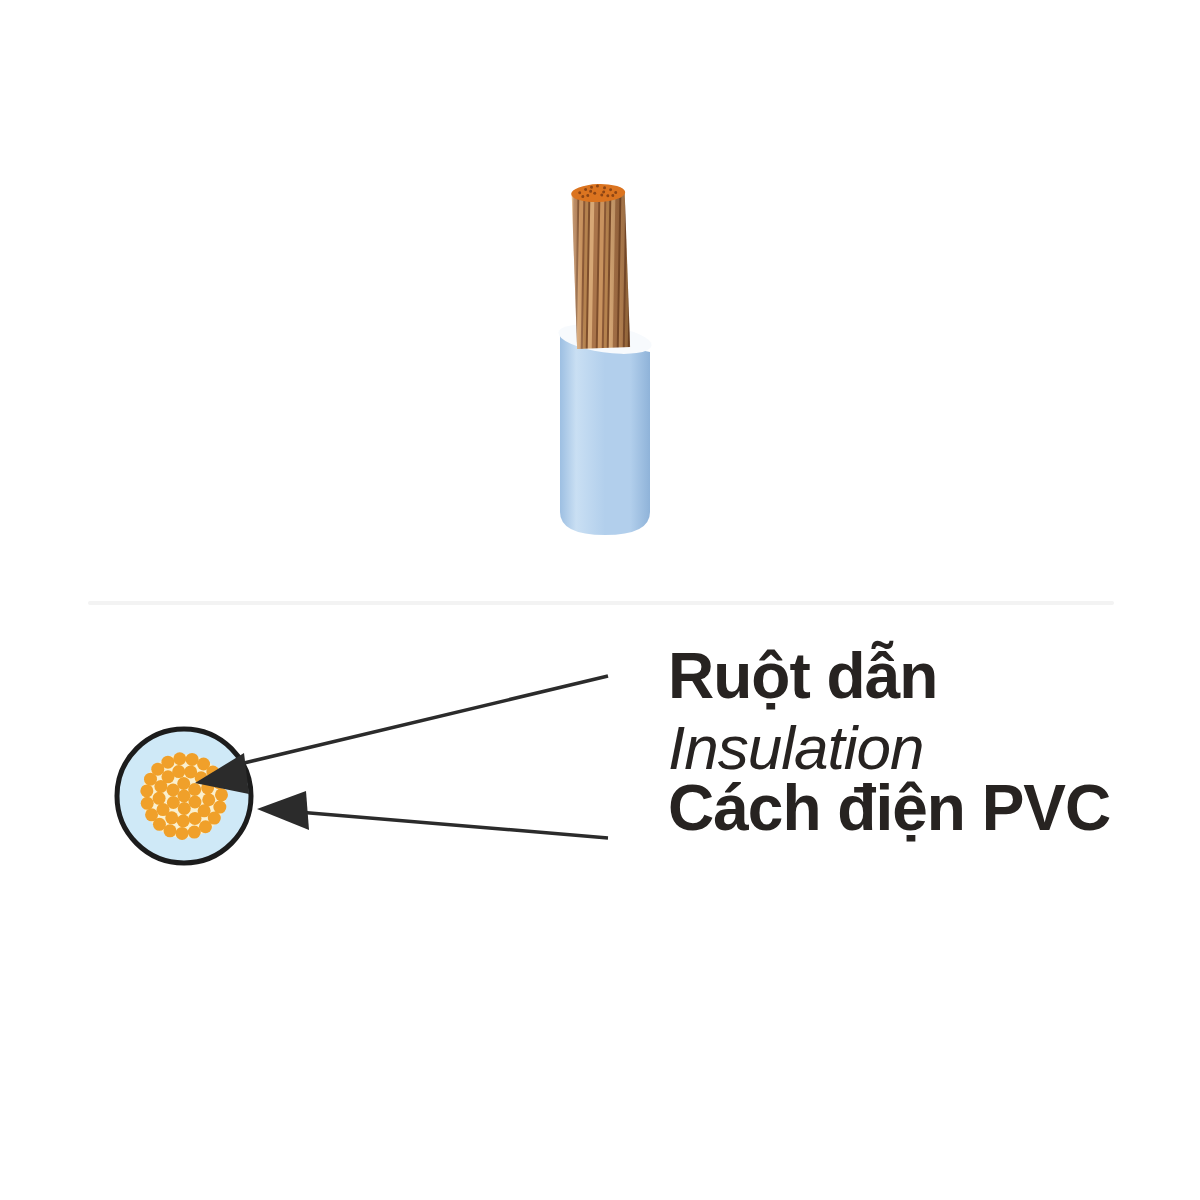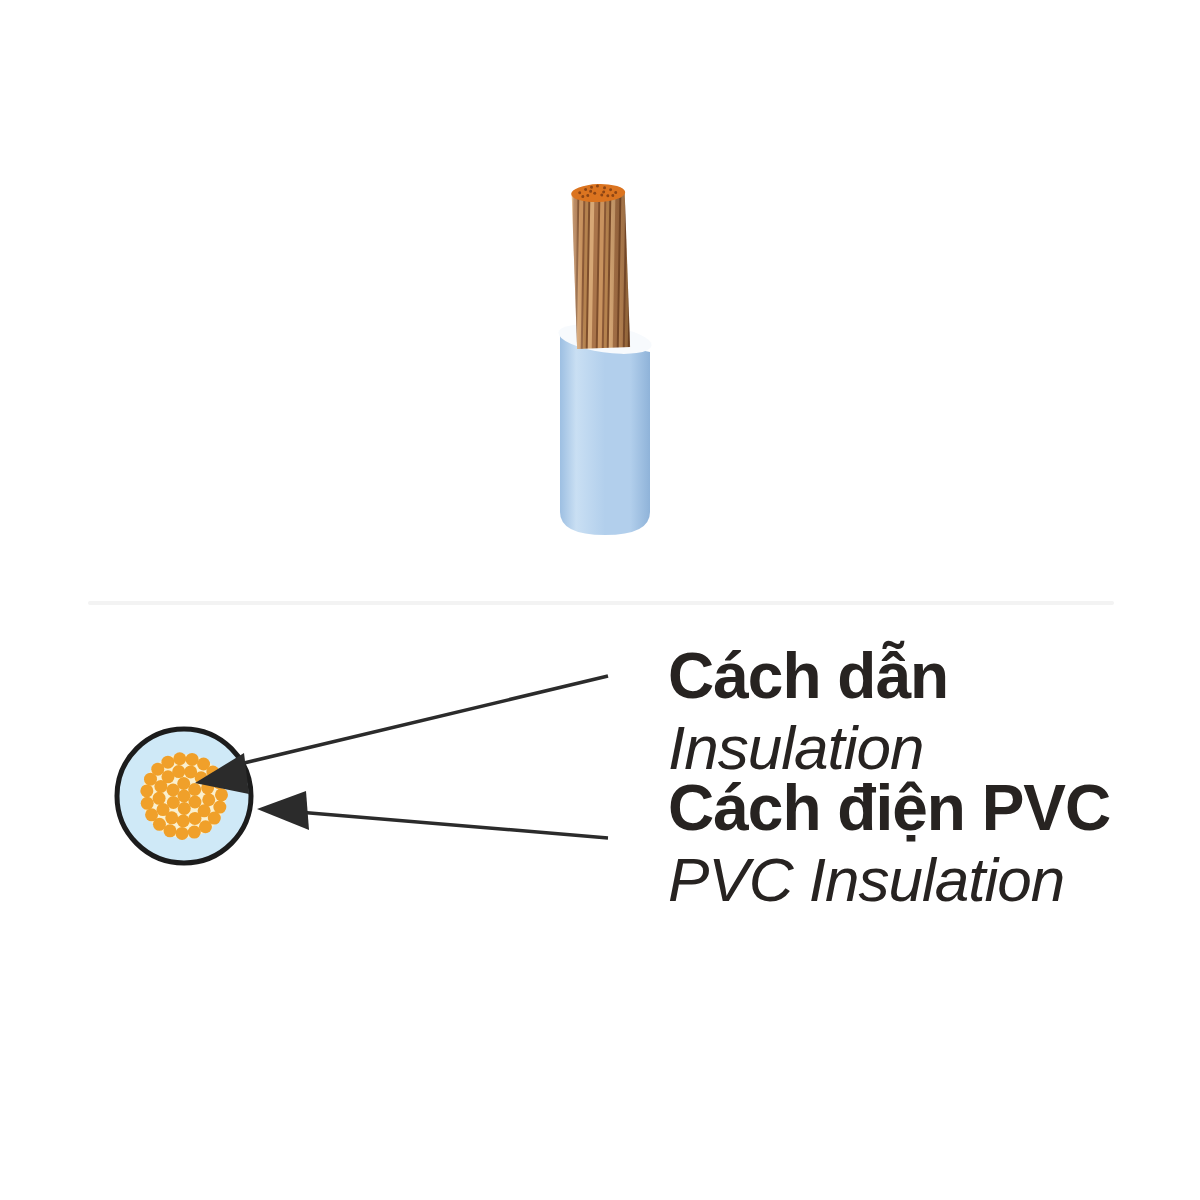--- a/index.html
+++ b/index.html
@@ -157,21 +157,20 @@
 
     <g>
       <line class="arrow-line" x1="608" y1="676" x2="240" y2="764"></line>
       <polygon class="arrow-head" points="195,783 244,753 249,794"></polygon>
       <line class="arrow-line" x1="608" y1="838" x2="298" y2="812"></line>
       <polygon class="arrow-head" points="257,809 306,791 309,830"></polygon>
     </g>
   </svg>
 
   <div class="label-group lg1">
-    <div class="label-title">Cách dẫn</div>
+    <div class="label-title">Ruột dẫn</div>
     <div class="label-subtitle">Insulation</div>
   </div>
   <div class="label-group lg2">
     <div class="label-title">Cách điện PVC</div>
-    <div class="label-subtitle">PVC Insulation</div>
   </div>
 
 </div>
 
 </body></html>

